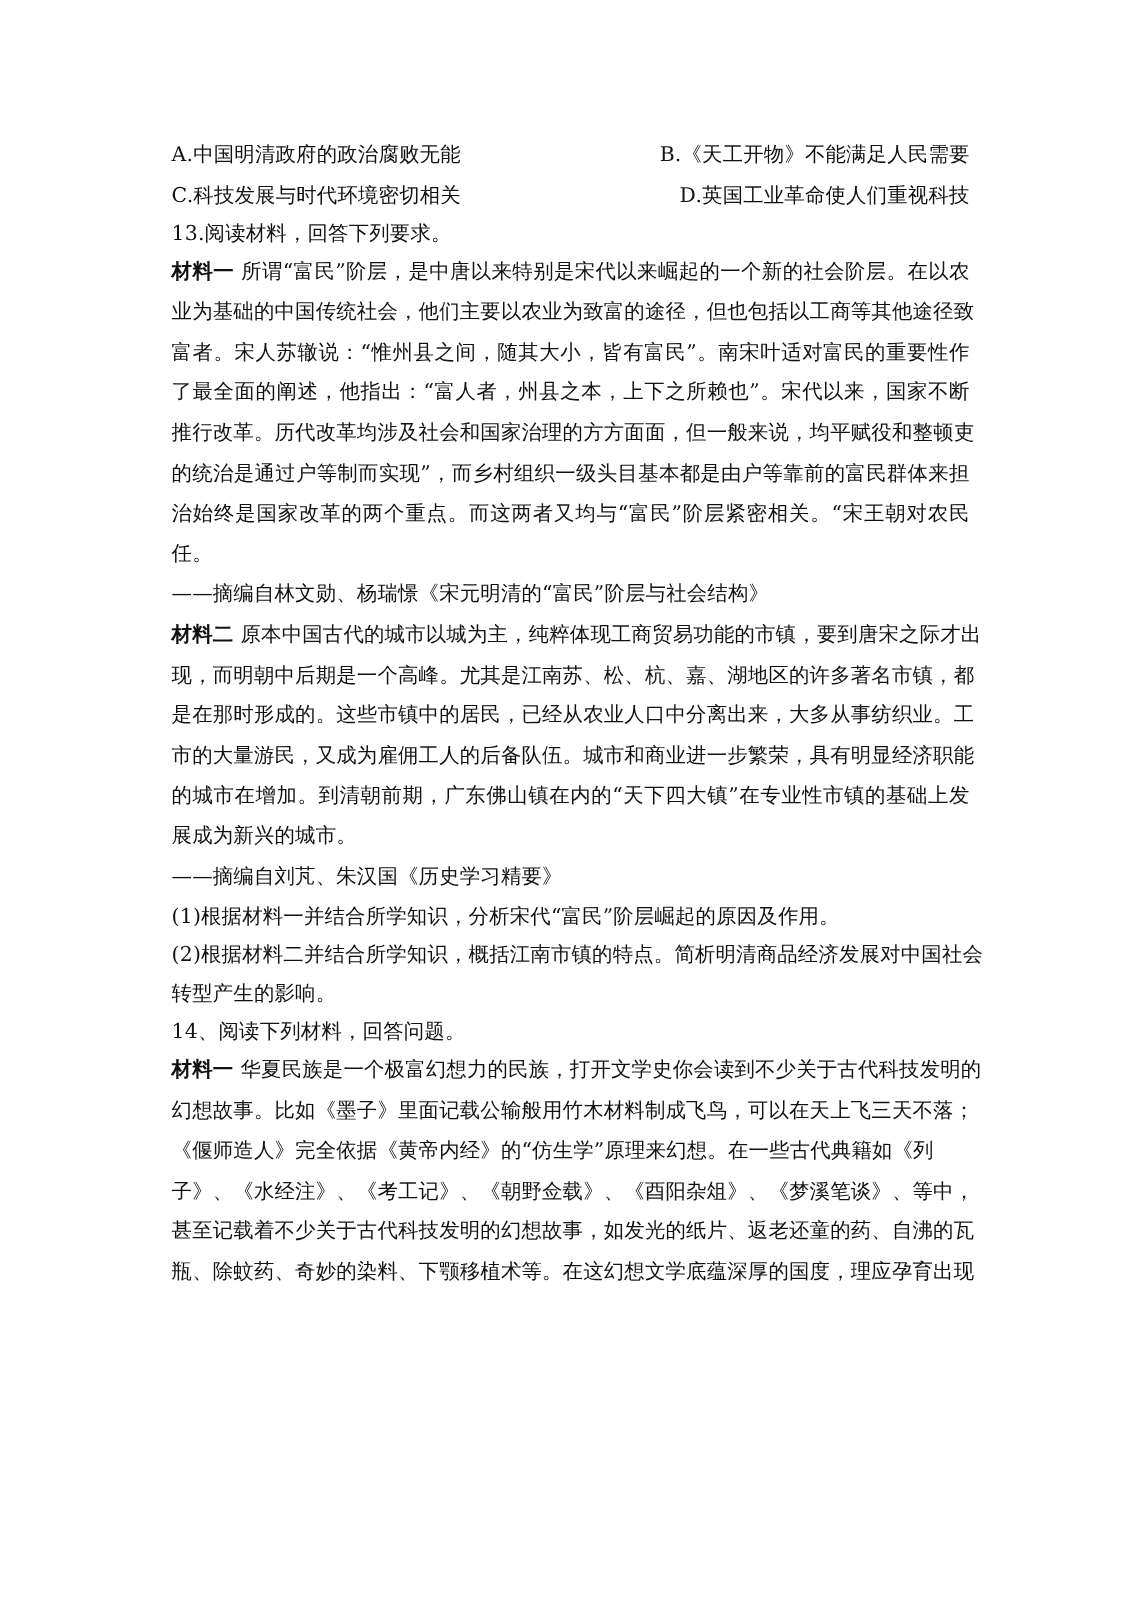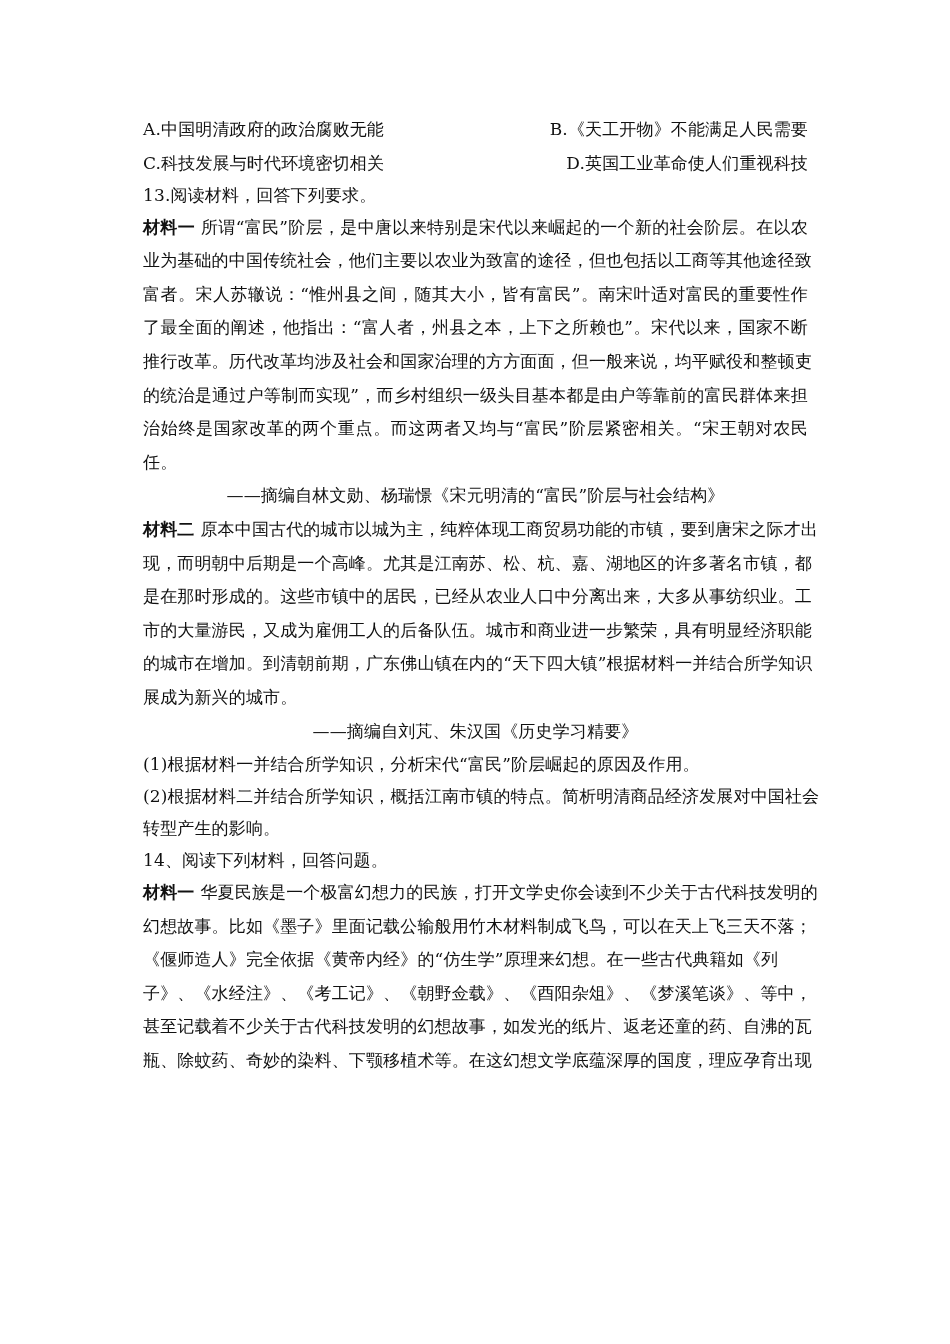--- a/index.html
+++ b/index.html
@@ -32,21 +32,21 @@
     .opts {
       display: flex;
     }
     .opt-left { width: 333px; }
     .opt-right { flex: 1; text-align: right; }
     .bold {
       font-weight: bold;
       font-family: "DejaVu Sans", "Liberation Sans", sans-serif;
       margin-right: 6px;
     }
-    .right { text-align: center; }
+    .right { text-align: left; }
     .justify-line {
       text-align: justify;
       text-align-last: justify;
     }
   </style>
 </head>
 <body>
 
 <div class="page">
 
@@ -68,21 +68,21 @@
   <div class="line justify-line">推行改革。历代改革均涉及社会和国家治理的方方面面，但一般来说，均平赋役和整顿吏</div>
   <div class="line justify-line">的统治是通过户等制而实现”，而乡村组织一级头目基本都是由户等靠前的富民群体来担</div>
   <div class="line justify-line">治始终是国家改革的两个重点。而这两者又均与“富民”阶层紧密相关。“宋王朝对农民</div>
   <div class="line">任。</div>
   <div class="line right">——摘编自林文勋、杨瑞憬《宋元明清的“富民”阶层与社会结构》</div>
 
   <div class="line justify-line"><span class="bold">材料二</span><span>原本中国古代的城市以城为主，纯粹体现工商贸易功能的市镇，要到唐宋之际才出</span></div>
   <div class="line justify-line">现，而明朝中后期是一个高峰。尤其是江南苏、松、杭、嘉、湖地区的许多著名市镇，都</div>
   <div class="line justify-line">是在那时形成的。这些市镇中的居民，已经从农业人口中分离出来，大多从事纺织业。工</div>
   <div class="line justify-line">市的大量游民，又成为雇佣工人的后备队伍。城市和商业进一步繁荣，具有明显经济职能</div>
-  <div class="line justify-line">的城市在增加。到清朝前期，广东佛山镇在内的“天下四大镇”根据材料一并结合所学知识</div>
+  <div class="line justify-line">的城市在增加。到清朝前期，广东佛山镇在内的“天下四大镇”在专业性市镇的基础上发</div>
   <div class="line">展成为新兴的城市。</div>
   <div class="line right">——摘编自刘芃、朱汉国《历史学习精要》</div>
 
   <div class="line tight">(1)根据材料一并结合所学知识，分析宋代“富民”阶层崛起的原因及作用。</div>
   <div class="line tight justify-line">(2)根据材料二并结合所学知识，概括江南市镇的特点。简析明清商品经济发展对中国社会</div>
   <div class="line tight">转型产生的影响。</div>
 
   <div class="line tight">14、阅读下列材料，回答问题。</div>
 
   <div class="line justify-line"><span class="bold">材料一</span><span>华夏民族是一个极富幻想力的民族，打开文学史你会读到不少关于古代科技发明的</span></div>

